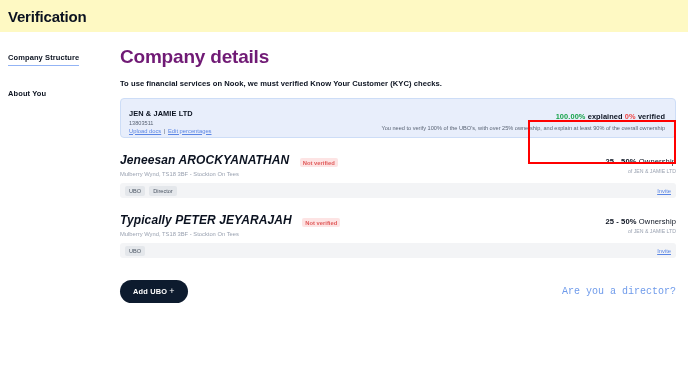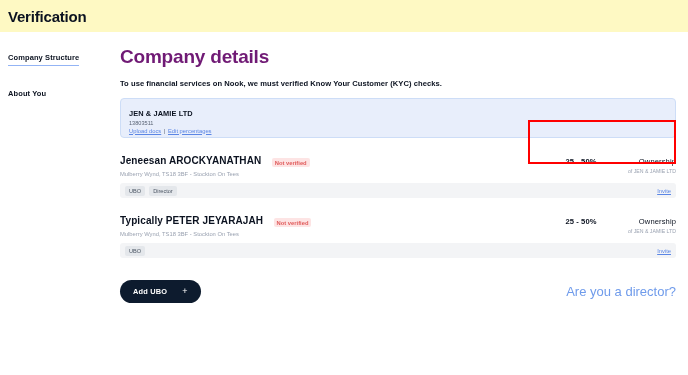--- a/index.html
+++ b/index.html
@@ -162,24 +162,25 @@
     height: 44px;
   }
 
   
   .ubo-row { margin-top: 12px; }
   .ubo-top {
     display: flex;
     align-items: baseline;
   }
   .ubo-name {
-    font-size: 10px;
-    font-weight: 700;
-    color: #0b1220;
-    letter-spacing: 0.1px;
+    font-size: 12px;
+    font-weight: 700;
+    color: #0b1220;
+    letter-spacing: 0.1px;
+    font-style: italic;
   }
   .badge-notverified {
     font-size: 5.8px;
     font-weight: 600;
     color: #e05b5b;
     background: #fde4e4;
     border-radius: 2px;
     padding: 1.5px 3px;
     margin-left: 6px;
   }
@@ -191,21 +192,21 @@
   .ubo-right {
     margin-left: auto;
     text-align: right;
   }
   .ubo-ownership {
     font-size: 7.6px;
     font-weight: 700;
     color: #0b1220;
     letter-spacing: 0.1px;
   }
-  .ubo-ownership .own-word { font-weight: 400; margin-left: 40px; }
+  .ubo-ownership .own-word { font-weight: 400; }
   .ubo-of {
     font-size: 5.2px;
     color: #9aa2b1;
     margin-top: 2px;
   }
 
   .ubo-bottom {
     margin-top: 6px;
     background: #f3f4f6;
     border-radius: 3px;
@@ -243,28 +244,29 @@
     border-radius: 12px;
     height: 23px;
     padding: 0 13px;
     font-size: 7.4px;
     font-weight: 700;
     font-family: "Liberation Sans", sans-serif;
     letter-spacing: 0.2px;
     cursor: pointer;
     display: flex;
     align-items: center;
-    gap: 15px;
+    gap: 2px;
   }
   .plus-icon { font-size: 9px; font-weight: 400; line-height: 1; }
   .director-link {
     margin-left: auto;
-    font-size: 13px;
+    font-size: 10px;
     color: #6f9beb;
     cursor: pointer;
+    font-family: Liberation Mono, monospace;
   }
 </style>
 </head>
 <body>
 
 <div class="app-header">
   <div class="app-title">Verification</div>
 </div>
 
 <div class="page">
@@ -287,20 +289,29 @@
     <section class="company-card">
       <div class="cc-left">
         <div class="cc-name">JEN &amp; JAMIE LTD</div>
         <div class="cc-number">13803511</div>
         <div class="cc-actions">
           <a>Upload docs</a>
           <span class="cc-sep">|</span>
           <a>Edit percentages</a>
         </div>
       </div>
+      <div class="cc-right">
+        <div class="cc-stats">
+          <span class="stat-explained">100.00%</span>
+          <span class="stat-word">explained</span>
+          <span class="stat-verified">0%</span>
+          <span class="stat-word">verified</span>
+        </div>
+        <div class="cc-help">You need to verify 100% of the UBO's, with over 25% ownership, and explain at least 90% of the overall ownership</div>
+      </div>
     </section>
 
     <div class="annotation-box"></div>
 
     <div class="ubo-row">
       <div class="ubo-top">
         <div>
           <span class="ubo-name">Jeneesan AROCKYANATHAN</span>
           <span class="badge-notverified">Not verified</span>
           <div class="ubo-address">Mulberry Wynd, TS18 3BF - Stockton On Tees</div>

